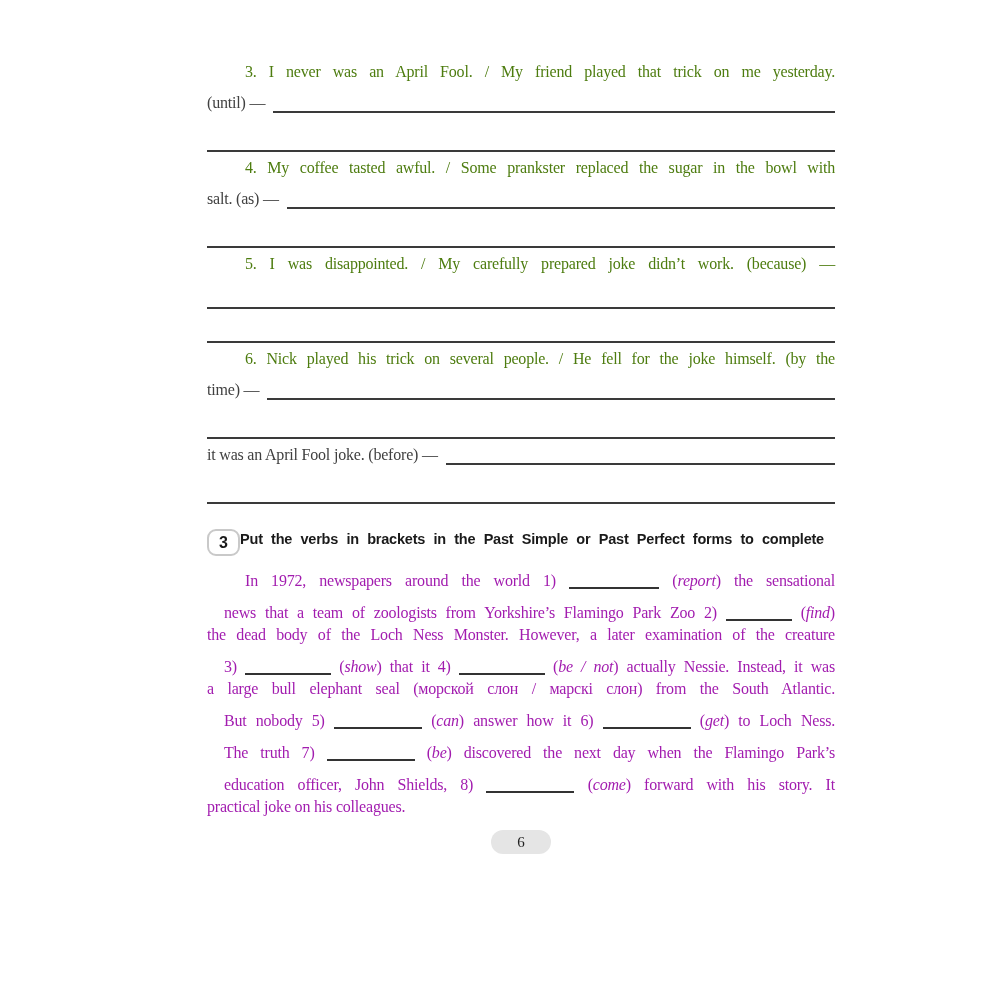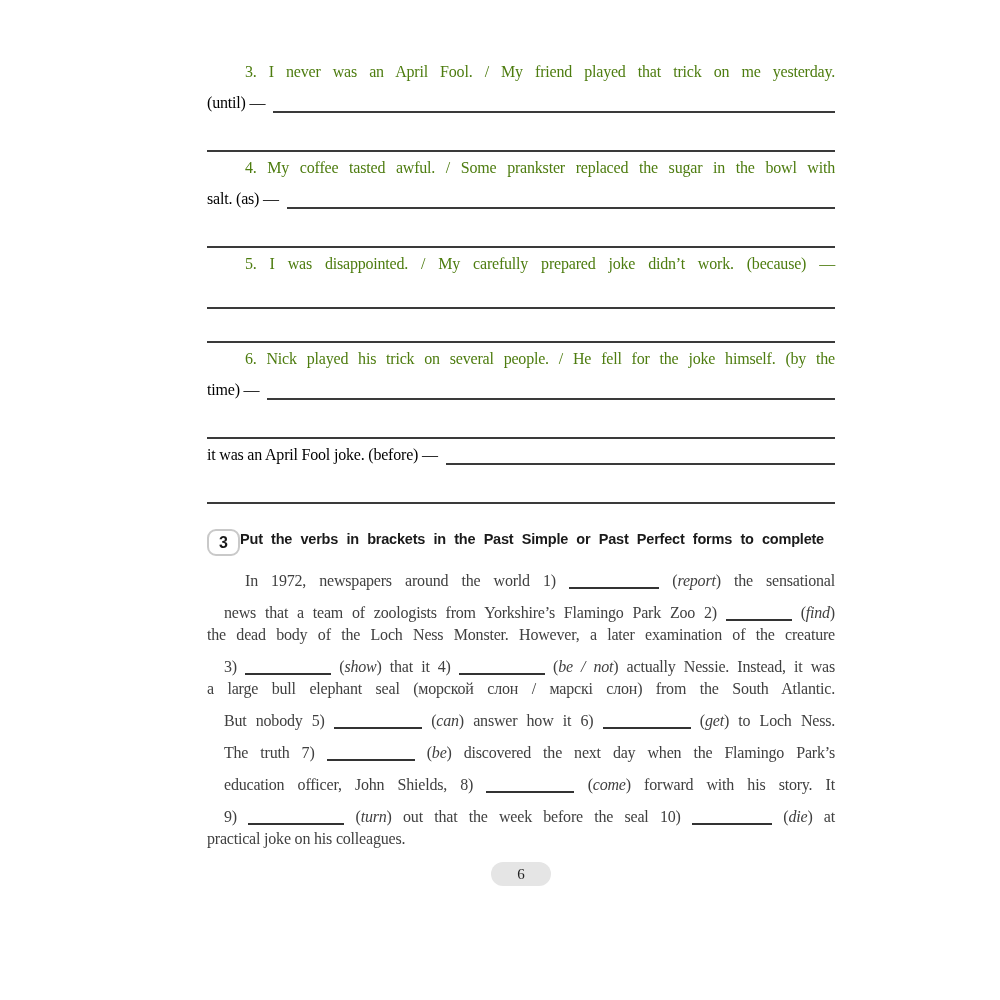--- a/index.html
+++ b/index.html
@@ -34,21 +34,21 @@
   .ex2-line2 {
     display: flex;
     align-items: flex-start;
     height: 31px;
   }
   .ex2-prefix {
     font-size: 16px;
     letter-spacing: -0.2px;
     line-height: 31px;
     white-space: nowrap;
-    color: #000000;
+    color: #404040;
   }
   .blank-fill {
     flex: 1;
     height: 26px;
     margin-left: 8px;
     border-bottom: 2px solid #3a3a3a;
   }
   .rule-line {
     height: 28px;
     border-bottom: 2px solid #3a3a3a;
@@ -93,21 +93,21 @@
 
   
   .ex3-paragraph { margin-top: 14px; }
   .para-line {
     font-size: 16px;
     letter-spacing: -0.2px;
     line-height: 22px;
     text-align: justify;
     text-align-last: justify;
     white-space: nowrap;
-    color: #404040;
+    color: #a21caf;
   }
   .para-line.spaced { margin-top: 10px; margin-left: 17px; }
   .para-line.indent { text-indent: 38px; }
   .para-line.last { text-align-last: left; }
   .para-line .verb { font-style: italic; }
   .inline-blank {
     display: inline-block;
     height: 14px;
     border-bottom: 2px solid #333333;
     vertical-align: -3px;
@@ -182,21 +182,20 @@
 
     <div id="exercise3-paragraph" class="ex3-paragraph">
         <div class="para-line indent">In 1972, newspapers around the world 1) <span class="inline-blank" style="width: 90px;"></span> (<span class="verb">report</span>) the sensational</div>
         <div class="para-line spaced">news that a team of zoologists from Yorkshire’s Flamingo Park Zoo 2) <span class="inline-blank" style="width: 66px;"></span> (<span class="verb">find</span>)</div>
         <div class="para-line">the dead body of the Loch Ness Monster. However, a later examination of the creature</div>
         <div class="para-line spaced">3) <span class="inline-blank" style="width: 86px;"></span> (<span class="verb">show</span>) that it 4) <span class="inline-blank" style="width: 86px;"></span> (<span class="verb">be / not</span>) actually Nessie. Instead, it was</div>
         <div class="para-line">a large bull elephant seal (морской слон / марскі слон) from the South Atlantic.</div>
         <div class="para-line spaced">But nobody 5) <span class="inline-blank" style="width: 88px;"></span> (<span class="verb">can</span>) answer how it 6) <span class="inline-blank" style="width: 88px;"></span> (<span class="verb">get</span>) to Loch Ness.</div>
         <div class="para-line spaced">The truth 7) <span class="inline-blank" style="width: 88px;"></span> (<span class="verb">be</span>) discovered the next day when the Flamingo Park’s</div>
         <div class="para-line spaced">education officer, John Shields, 8) <span class="inline-blank" style="width: 88px;"></span> (<span class="verb">come</span>) forward with his story. It</div>
-        <div class="para-line spaced">9) <span class="inline-blank" style="width: 96px;"></span> (<span class="verb">turn</span>) out that the week before the seal 10) <span class="inline-blank" style="width: 80px;"></span> (<span class="verb">die</span>) at</div>
         <div class="para-line last">practical joke on his colleagues.</div>
       </div>
 
     <div class="page-pill-row">
       <div class="page-pill">6</div>
     </div>
 
   </div>
 </div>
 

